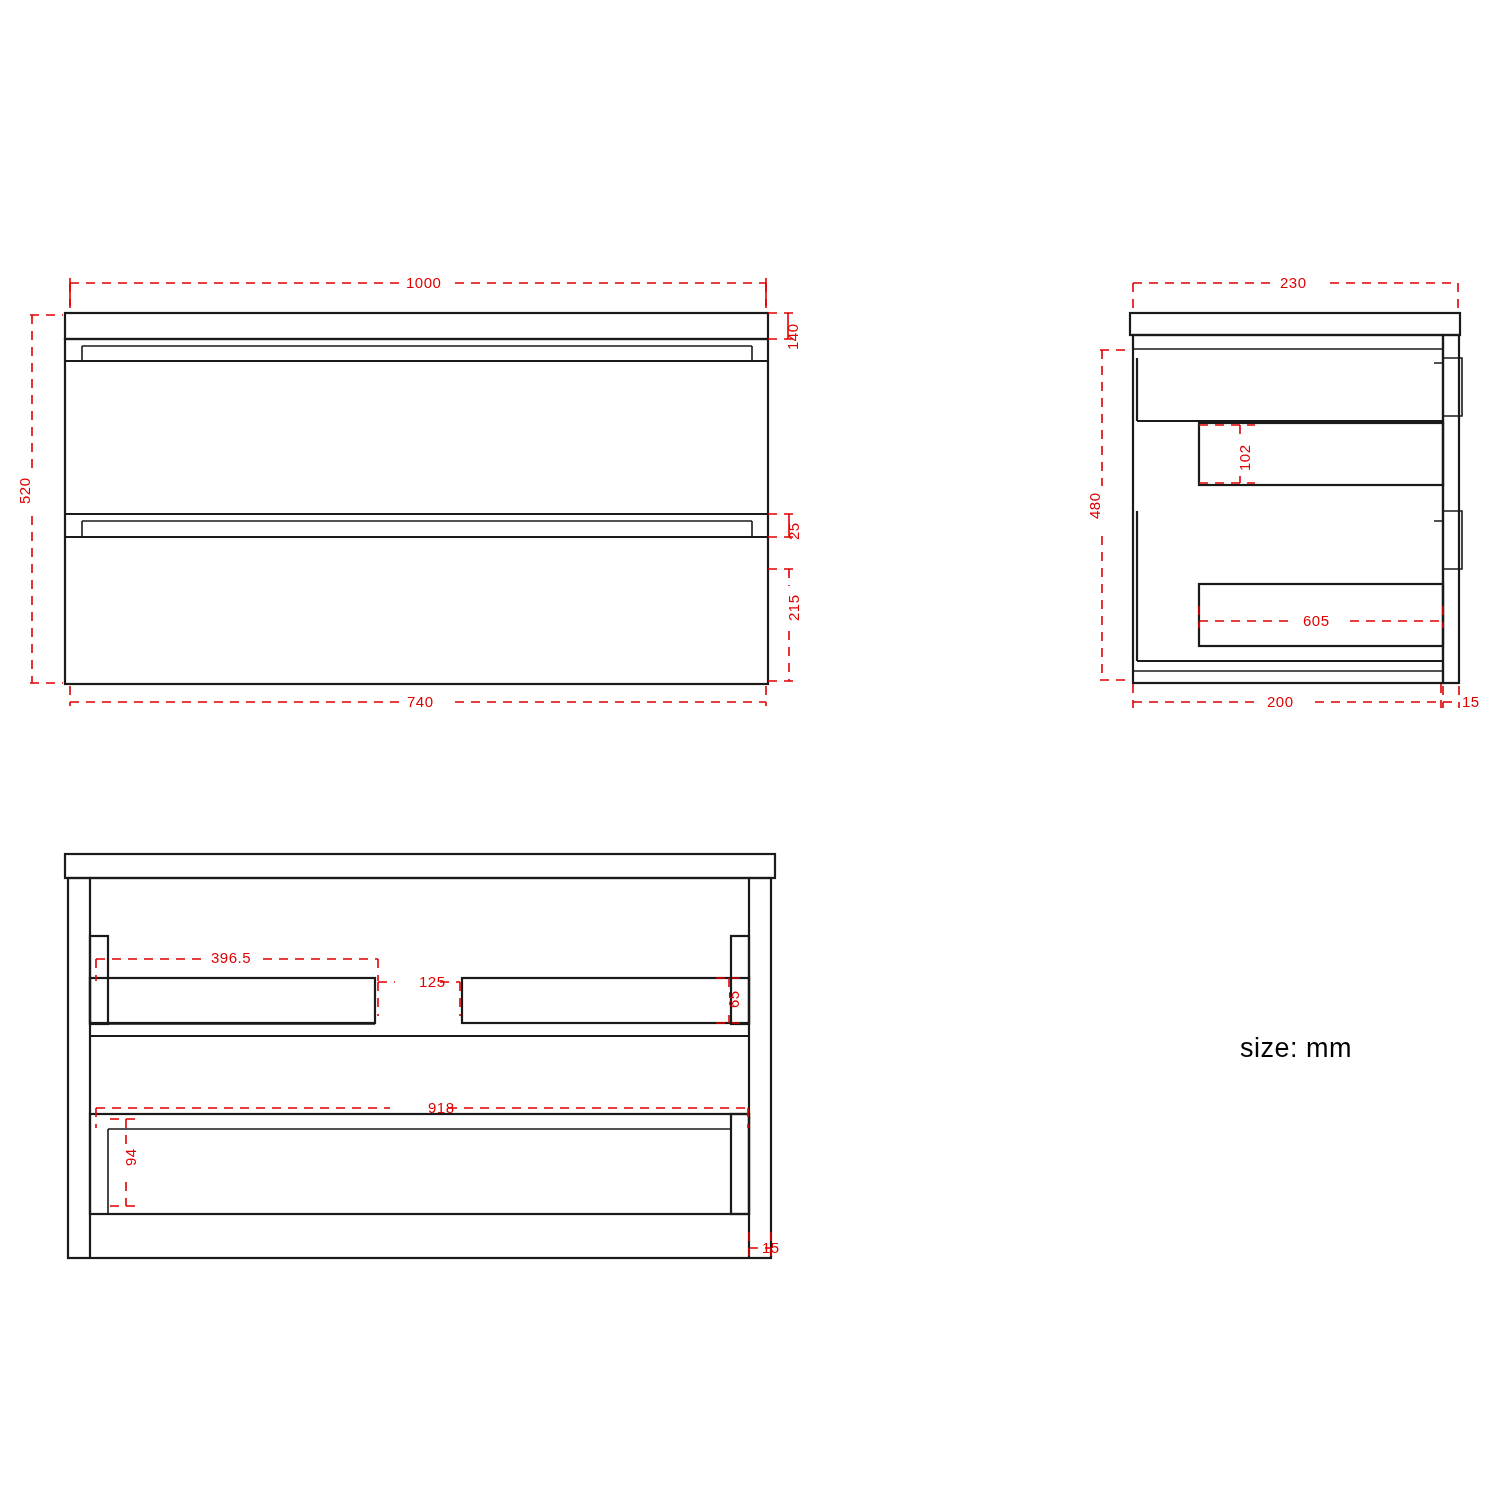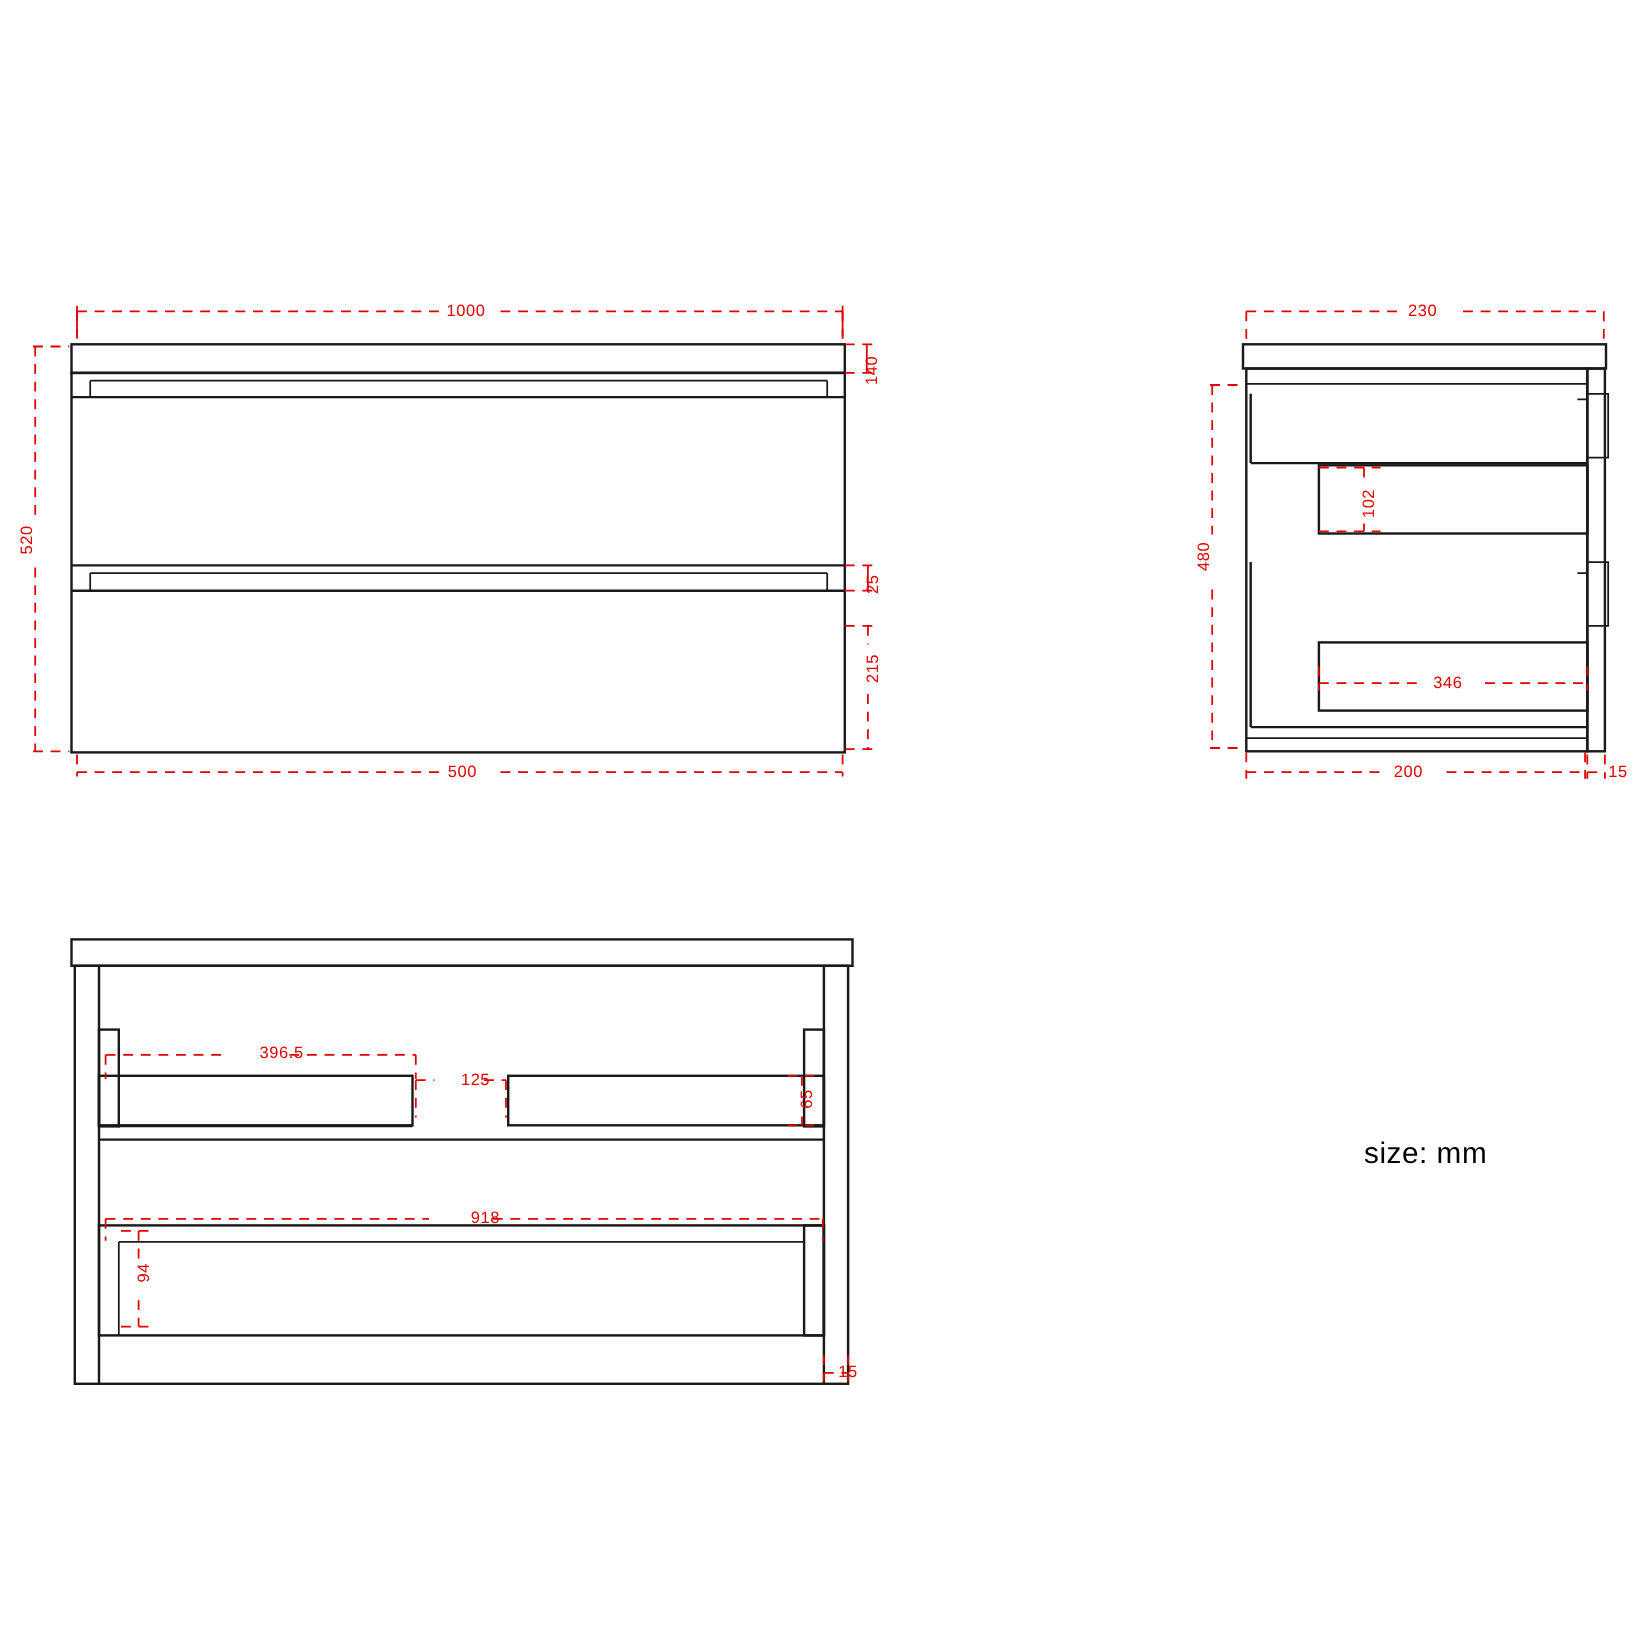--- a/index.html
+++ b/index.html
@@ -209,30 +209,30 @@
       <line class="dim" x1="749" y1="1216" x2="749" y2="1240"></line>
       <line class="dim" x1="771" y1="1216" x2="771" y2="1240"></line>
     </g>
   </svg>
 
   <div class="dimtxt" style="left:406px;top:258px;">1000</div>
   <div class="dimtxt vert" style="left:790px;top:302px;transform:rotate(-90deg) translate(-32px,-6px);">140</div>
   <div class="dimtxt vert" style="left:22px;top:460px;transform:rotate(-90deg) translate(-28px,-6px);">520</div>
   <div class="dimtxt vert" style="left:791px;top:502px;transform:rotate(-90deg) translate(-22px,-6px);">25</div>
   <div class="dimtxt vert" style="left:791px;top:575px;transform:rotate(-90deg) translate(-30px,-6px);">215</div>
-  <div class="dimtxt" style="left:407px;top:677px;">500</div>
+  <div class="dimtxt" style="left:407px;top:677px;">740</div>
 
   <div class="dimtxt" style="left:1280px;top:258px;">230</div>
   <div class="dimtxt vert" style="left:1242px;top:425px;transform:rotate(-90deg) translate(-30px,-6px);">102</div>
   <div class="dimtxt vert" style="left:1092px;top:475px;transform:rotate(-90deg) translate(-28px,-6px);">480</div>
-  <div class="dimtxt" style="left:1303px;top:596px;">346</div>
+  <div class="dimtxt" style="left:1303px;top:596px;">605</div>
   <div class="dimtxt" style="left:1267px;top:677px;">200</div>
   <div class="dimtxt" style="left:1462px;top:677px;">15</div>
 
-  <div class="dimtxt" style="left:211px;top:933px;margin-left:25px;">396.5</div>
+  <div class="dimtxt" style="left:211px;top:933px;">396.5</div>
   <div class="dimtxt" style="left:399px;top:957px;margin-left:20px;">125</div>
   <div class="dimtxt vert" style="left:731px;top:970px;transform:rotate(-90deg) translate(-22px,-6px);">65</div>
   <div class="dimtxt" style="left:400px;top:1083px;margin-left:28px;">918</div>
   <div class="dimtxt vert" style="left:128px;top:1128px;transform:rotate(-90deg) translate(-22px,-6px);">94</div>
   <div class="dimtxt" style="left:762px;top:1223px;">15</div>
 
   <div class="note" style="left:1240px;top:1017px;">size: mm</div>
 
 </div>
 

